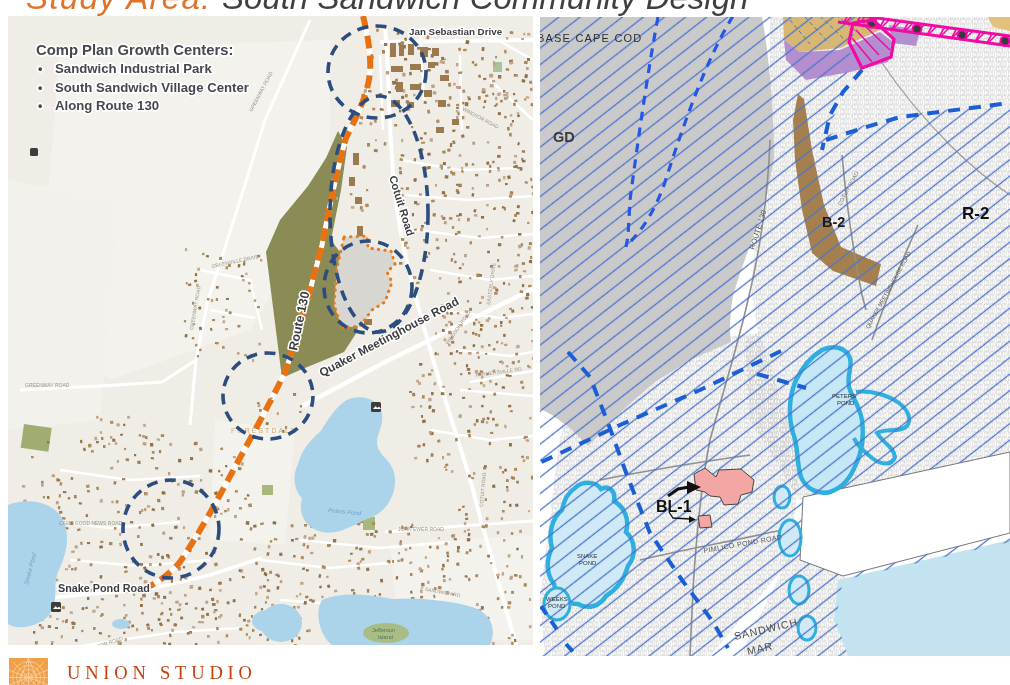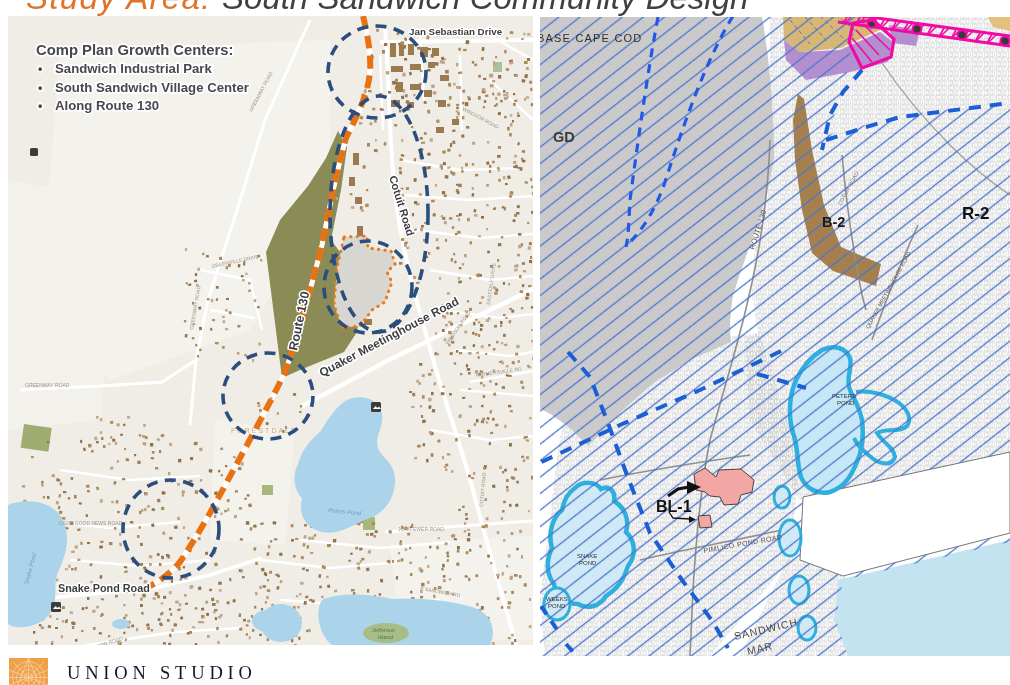--- a/index.html
+++ b/index.html
@@ -1690,13 +1690,13 @@
 <g stroke="#ffffff" stroke-width="0.7" opacity="0.55" fill="none">
 <circle cx="19.5" cy="19.5" r="4"></circle>
         <circle cx="19.5" cy="19.5" r="8"></circle>
         <circle cx="19.5" cy="19.5" r="12"></circle>
         <circle cx="19.5" cy="19.5" r="16"></circle>
 <path d="M19.5,0 V39 M0,19.5 H39 M4,4 L35,35 M35,4 L4,35 M19.5,0 L35,39 M19.5,0 L4,39 M0,12 L39,27 M0,27 L39,12"></path>
 </g>
 </svg>
 </div>
 
-<div style="position:absolute;left:67px;top:663px;font-family:'Liberation Serif',serif;font-size:18.5px;letter-spacing:4.8px;color:#0f172a;">UNION STUDIO</div>
+<div style="position:absolute;left:67px;top:663px;font-family:'Liberation Serif',serif;font-size:18.5px;letter-spacing:4.8px;color:#c2410c;">UNION STUDIO</div>
 
 </body></html>

